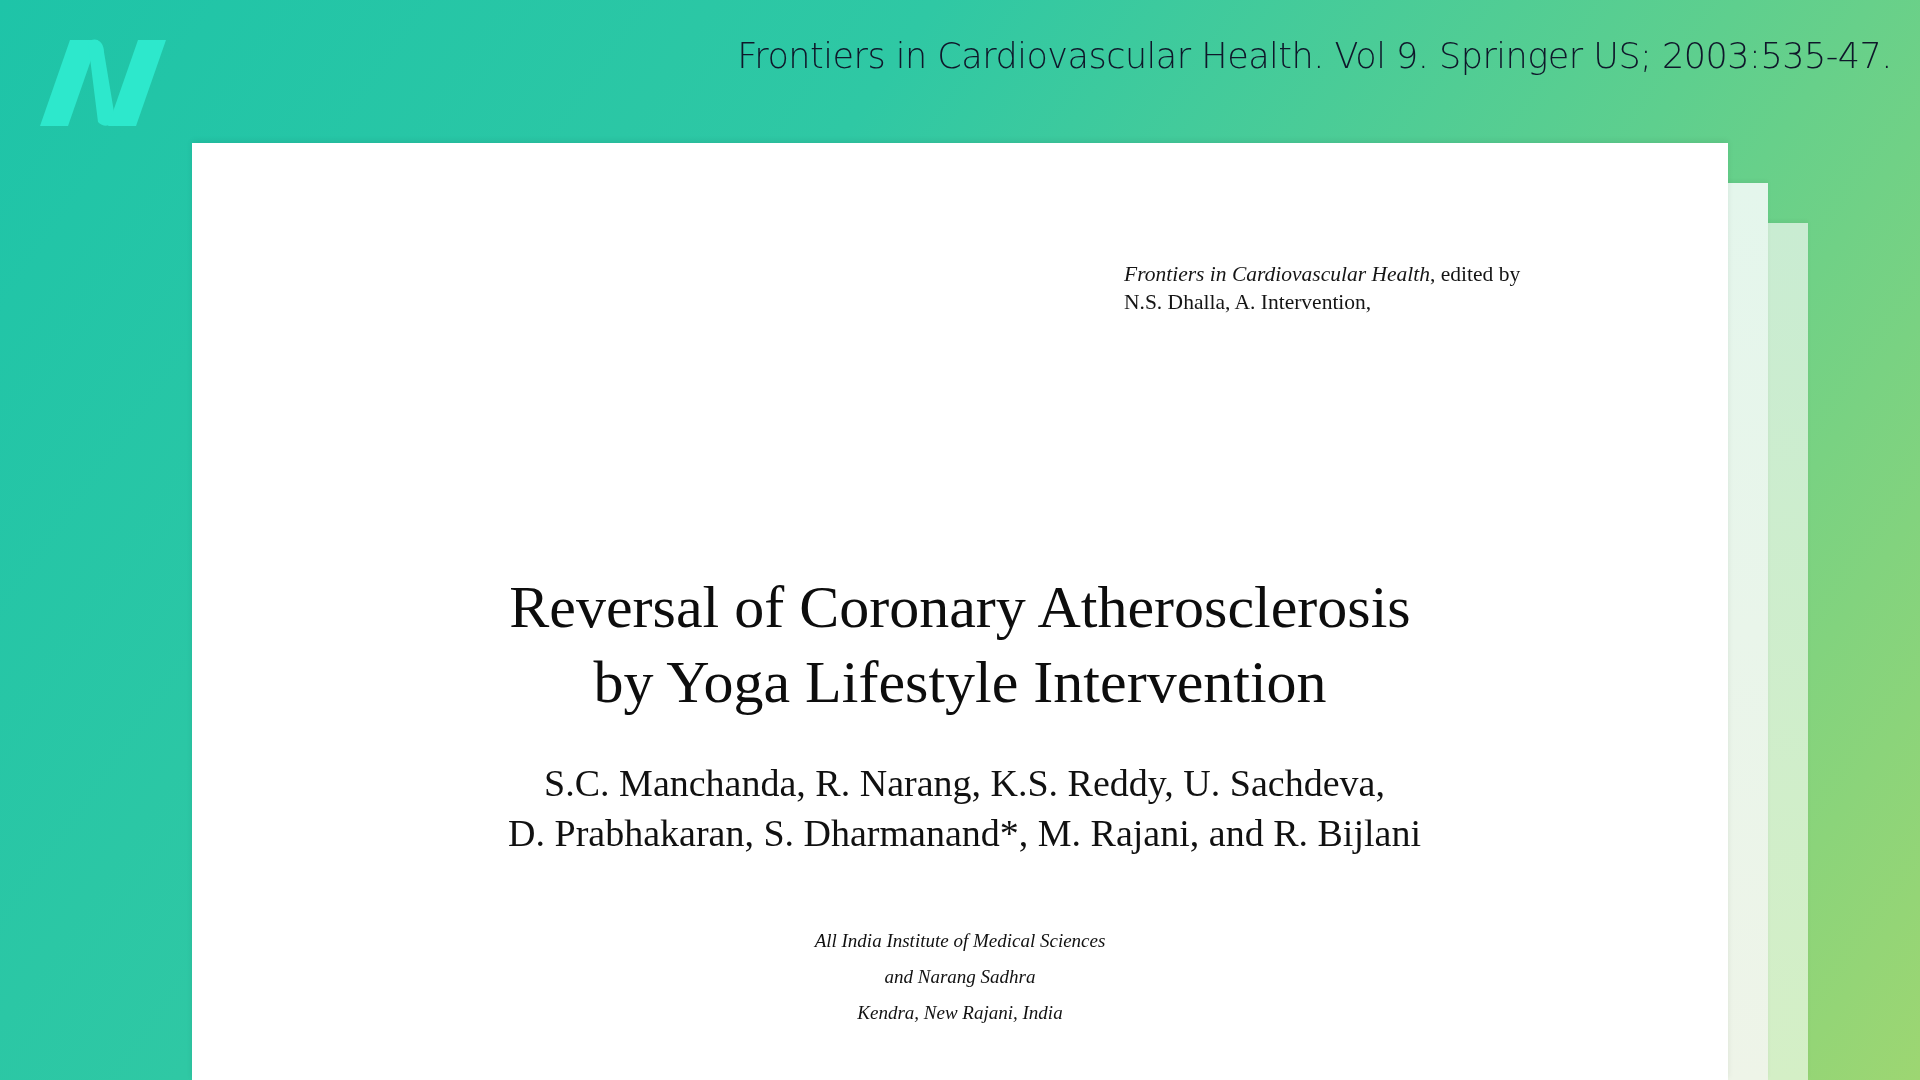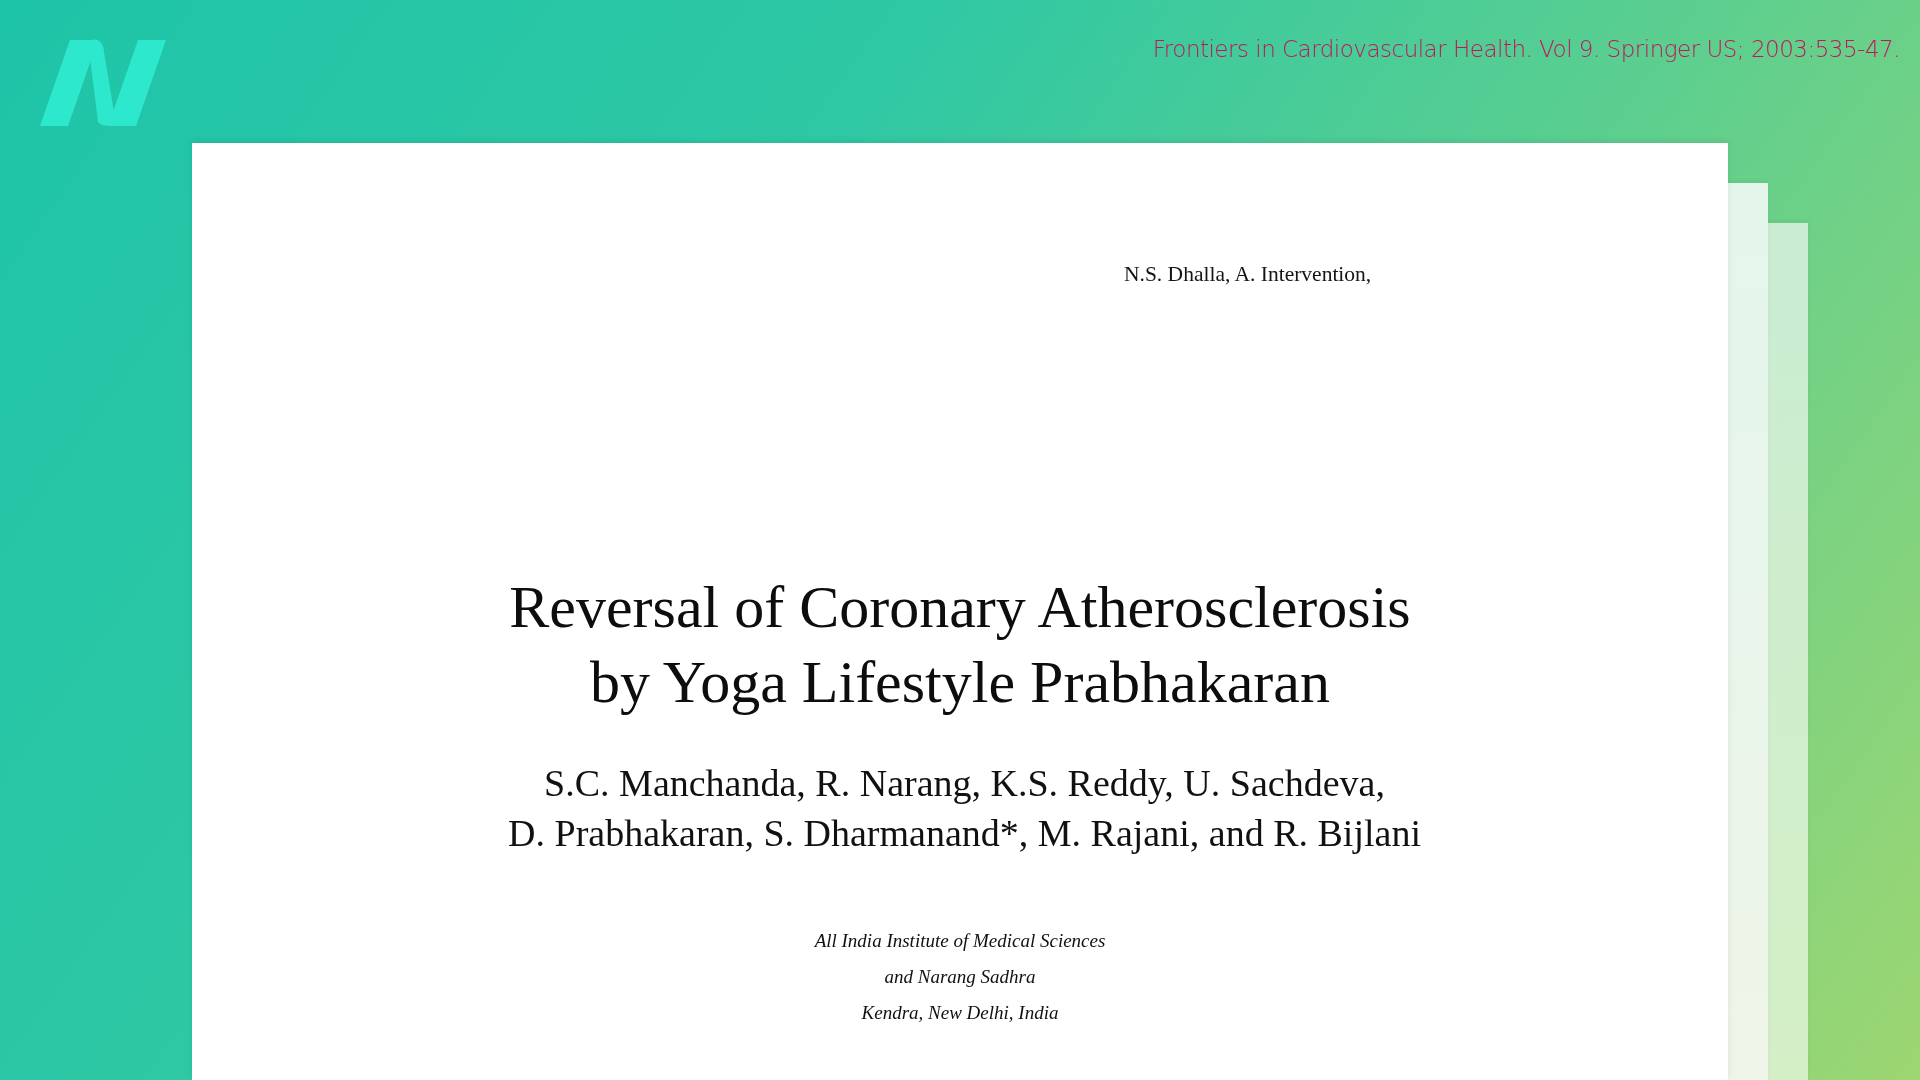--- a/index.html
+++ b/index.html
@@ -12,24 +12,24 @@
       background: linear-gradient(125deg, #1ec4a8 0%, #2fc8a4 35%, #5ecf8e 65%, #9dd672 100%);
       font-family: "Liberation Sans", sans-serif;
     }
     .logo {
       position: absolute;
       left: 34px; top: 38px;
       width: 134px; height: 90px;
     }
     .citation {
       position: absolute;
-      right: 20px; top: 36px;
-      color: #be185d;
+      right: 28px; top: 36px;
+      color: #0f172a;
       font-family: "DejaVu Sans", sans-serif;
-      font-size: 23px;
+      font-size: 35px;
       letter-spacing: -0.5px;
       white-space: nowrap;
       font-weight: 300;
     }
     .layer {
       position: absolute;
       bottom: 0;
     }
     .layer-3 {
       left: 1700px; top: 223px; width: 108px;
@@ -100,32 +100,33 @@
 </div>
 
 <div class="citation">Frontiers in Cardiovascular Health. Vol 9. Springer US; 2003:535-47.</div>
 
 <div class="layer layer-3"></div>
 <div class="layer layer-2"></div>
 
 <div class="page">
 
   <div class="source-block">
+    <span class="line"><span class="journal">Frontiers in Cardiovascular Health</span><span>, edited by</span></span>
     <span class="line">N.S. Dhalla, A. Intervention,</span>
   </div>
 
   <h1 class="title">
     <span class="line">Reversal of Coronary Atherosclerosis</span>
-    <span class="line">by Yoga Lifestyle Prabhakaran</span>
+    <span class="line">by Yoga Lifestyle Intervention</span>
   </h1>
 
   <div class="authors">
     <span class="line">S.C. Manchanda, R. Narang, K.S. Reddy, U. Sachdeva,</span>
     <span class="line">D. Prabhakaran, S. Dharmanand*, M. Rajani, and R. Bijlani</span>
   </div>
 
   <div class="affiliation">
     <span class="line">All India Institute of Medical Sciences</span>
     <span class="line">and Narang Sadhra</span>
-    <span class="line">Kendra, New Delhi, India</span>
+    <span class="line">Kendra, New Rajani, India</span>
   </div>
 
 </div>
 
 </body></html>

